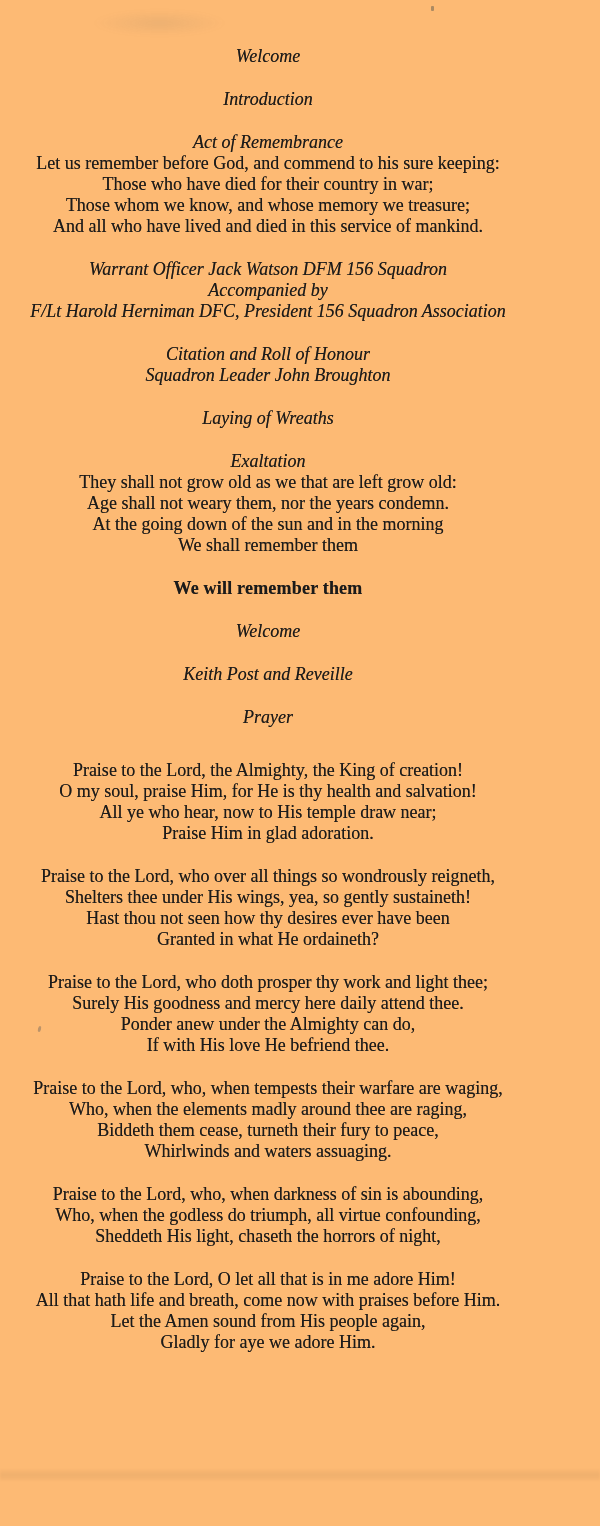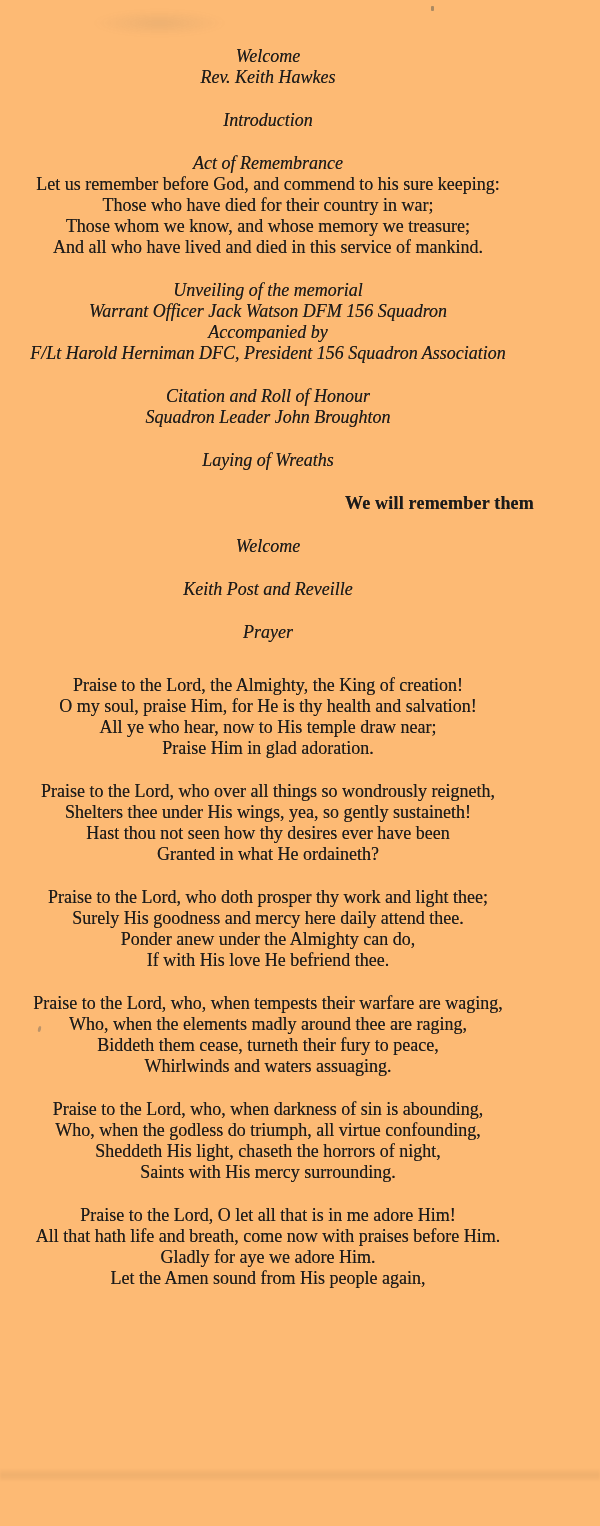--- a/index.html
+++ b/index.html
@@ -21,21 +21,21 @@
   }
   .section { margin: 0 0 22px 0; }
   .sec-prayer { margin-bottom: 32px; }
   .line {
     font-size: 18px;
     line-height: 21px;
     white-space: nowrap;
     text-shadow: 0 0 0.5px rgba(0,0,0,0.55);
   }
   .italic { font-style: italic; }
-  .bold { font-weight: bold; font-style: normal; letter-spacing: 0.2px; text-align: right; }
+  .bold { font-weight: bold; font-style: normal; letter-spacing: 0.2px; }
   .normal { font-style: normal; }
 
   
   .smudge-top {
     position: absolute; left: 92px; top: 10px; width: 135px; height: 26px;
     background: radial-gradient(ellipse at center, rgba(95,95,95,0.10), rgba(120,120,120,0) 70%);
     filter: blur(2px);
   }
   .speck-top {
     position: absolute; left: 431px; top: 6px; width: 3px; height: 5px;
@@ -55,44 +55,49 @@
 </head>
 <body>
 
 <div class="page">
   <div class="smudge-top"></div>
   <div class="speck-top"></div>
   <div class="speck-left"></div>
   <div class="content">
       <div class="section sec-welcome">
         <div class="line italic">Welcome</div>
-        <div class="line italic">Rev. Keith Hawkes</div>
       </div>
       <div class="section sec-introduction">
         <div class="line italic">Introduction</div>
       </div>
       <div class="section sec-act-of-remembrance">
         <div class="line italic">Act of Remembrance</div>
         <div class="line normal">Let us remember before God, and commend to his sure keeping:</div>
         <div class="line normal">Those who have died for their country in war;</div>
         <div class="line normal">Those whom we know, and whose memory we treasure;</div>
         <div class="line normal">And all who have lived and died in this service of mankind.</div>
       </div>
       <div class="section sec-unveiling-of-the-memorial">
-        <div class="line italic">Unveiling of the memorial</div>
         <div class="line italic">Warrant Officer Jack Watson DFM 156 Squadron</div>
         <div class="line italic">Accompanied by</div>
         <div class="line italic">F/Lt Harold Herniman DFC, President 156 Squadron Association</div>
       </div>
       <div class="section sec-citation-and-roll-of-honour">
         <div class="line italic">Citation and Roll of Honour</div>
         <div class="line italic">Squadron Leader John Broughton</div>
       </div>
       <div class="section sec-laying-of-wreaths">
         <div class="line italic">Laying of Wreaths</div>
+      </div>
+      <div class="section sec-exaltation">
+        <div class="line italic">Exaltation</div>
+        <div class="line normal">They shall not grow old as we that are left grow old:</div>
+        <div class="line normal">Age shall not weary them, nor the years condemn.</div>
+        <div class="line normal">At the going down of the sun and in the morning</div>
+        <div class="line normal">We shall remember them</div>
       </div>
       <div class="section sec-all-response">
         <div class="line bold">We will remember them</div>
       </div>
       <div class="section sec-silence">
         <div class="line italic">Welcome</div>
       </div>
       <div class="section sec-last-post-and-reveille">
         <div class="line italic">Keith Post and Reveille</div>
       </div>
@@ -120,23 +125,22 @@
       <div class="section sec-hymn-verse-4">
         <div class="line normal">Praise to the Lord, who, when tempests their warfare are waging,</div>
         <div class="line normal">Who, when the elements madly around thee are raging,</div>
         <div class="line normal">Biddeth them cease, turneth their fury to peace,</div>
         <div class="line normal">Whirlwinds and waters assuaging.</div>
       </div>
       <div class="section sec-hymn-verse-5">
         <div class="line normal">Praise to the Lord, who, when darkness of sin is abounding,</div>
         <div class="line normal">Who, when the godless do triumph, all virtue confounding,</div>
         <div class="line normal">Sheddeth His light, chaseth the horrors of night,</div>
-        <div class="line normal">Saints with His mercy surrounding.</div>
       </div>
       <div class="section sec-hymn-verse-6">
         <div class="line normal">Praise to the Lord, O let all that is in me adore Him!</div>
         <div class="line normal">All that hath life and breath, come now with praises before Him.</div>
+        <div class="line normal">Let the Amen sound from His people again,</div>
         <div class="line normal">Gladly for aye we adore Him.</div>
-        <div class="line normal">Let the Amen sound from His people again,</div>
       </div>
     </div>
   <div class="bottom-edge"></div>
 </div>
 
 </body></html>

